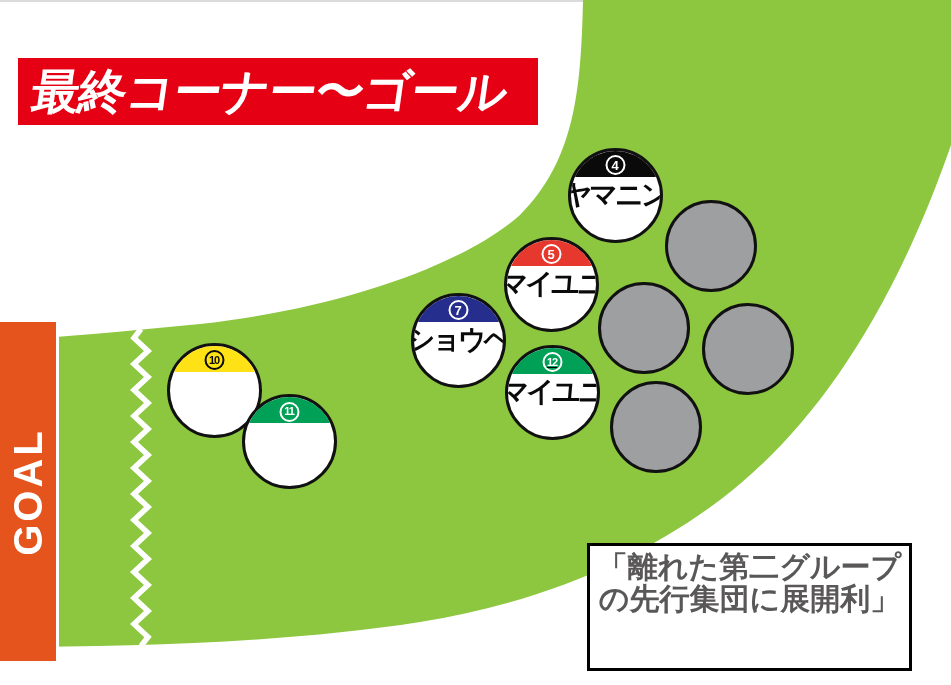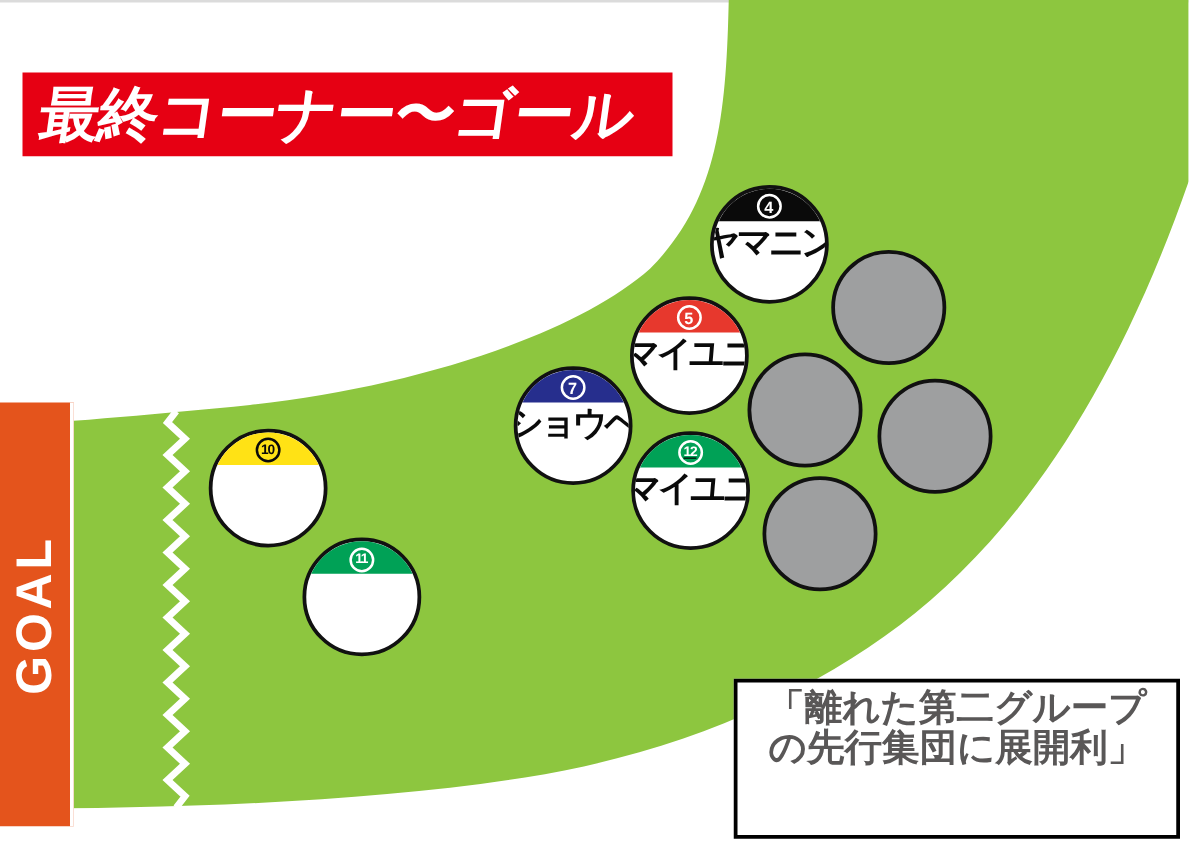--- a/index.html
+++ b/index.html
@@ -27,21 +27,21 @@
   }
   .goal-text {
     position:absolute; left:50%; top:50%;
     transform:translate(-50%,-50%) rotate(-90deg);
     font-size:40px; font-weight:bold; color:#ffffff;
     letter-spacing:3px; white-space:nowrap;
   }
 
   
   .caption-box {
-    position:absolute; left:587px; top:543px; width:357px; height:128px;
+    position:absolute; left:587px; top:543px; width:325px; height:128px;
     background:#ffffff; border:3px solid #000000; box-sizing:border-box;
     text-align:center; padding-top:5px;
   }
   .caption-line {
     font-size:30px; font-weight:bold; line-height:32px; white-space:nowrap;
   }
 
   
   .horse {
     position:absolute; width:95px; height:95px; box-sizing:border-box;
@@ -121,21 +121,21 @@
         <div class="horse-cap" style="background: rgb(0, 161, 86); text-decoration: underline;">
           <div class="horse-num two" style="border-color: rgb(255, 255, 255); color: rgb(255, 255, 255);">12</div>
         </div>
         <div class="horse-name">マイユニ</div>
       </div>
       <div class="horse" style="left: 166.5px; top: 342.5px; border-color: rgb(17, 17, 17);">
         <div class="horse-cap" style="background: rgb(255, 226, 21);">
           <div class="horse-num two" style="border-color: rgb(10, 10, 10); color: rgb(10, 10, 10);">10</div>
         </div>
       </div>
-      <div class="horse" style="left: 241.5px; top: 430px; border-color: rgb(17, 17, 17);">
+      <div class="horse" style="left: 241.5px; top: 394px; border-color: rgb(17, 17, 17);">
         <div class="horse-cap" style="background: rgb(0, 161, 86);">
           <div class="horse-num two" style="border-color: rgb(255, 255, 255); color: rgb(255, 255, 255);">11</div>
         </div>
       </div>
       <div class="gray-horse" style="left: 665px; top: 200px; background: rgb(158, 159, 160); border-color: rgb(17, 17, 17);"></div>
       <div class="gray-horse" style="left: 598px; top: 282px; background: rgb(158, 159, 160); border-color: rgb(17, 17, 17);"></div>
       <div class="gray-horse" style="left: 702px; top: 303px; background: rgb(158, 159, 160); border-color: rgb(17, 17, 17);"></div>
       <div class="gray-horse" style="left: 610px; top: 381px; background: rgb(158, 159, 160); border-color: rgb(17, 17, 17);"></div>
     </div>
 

